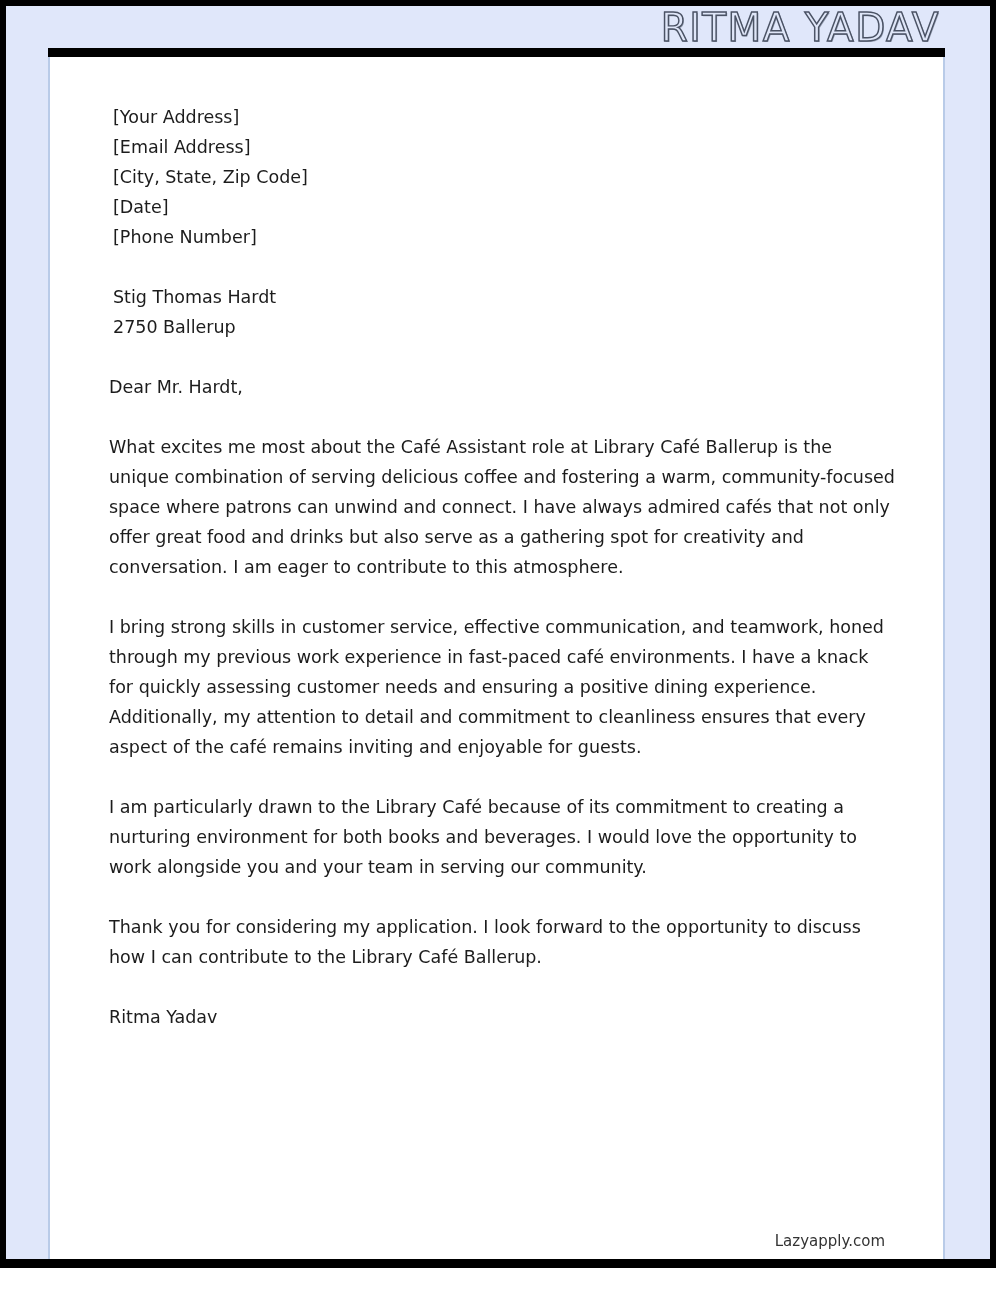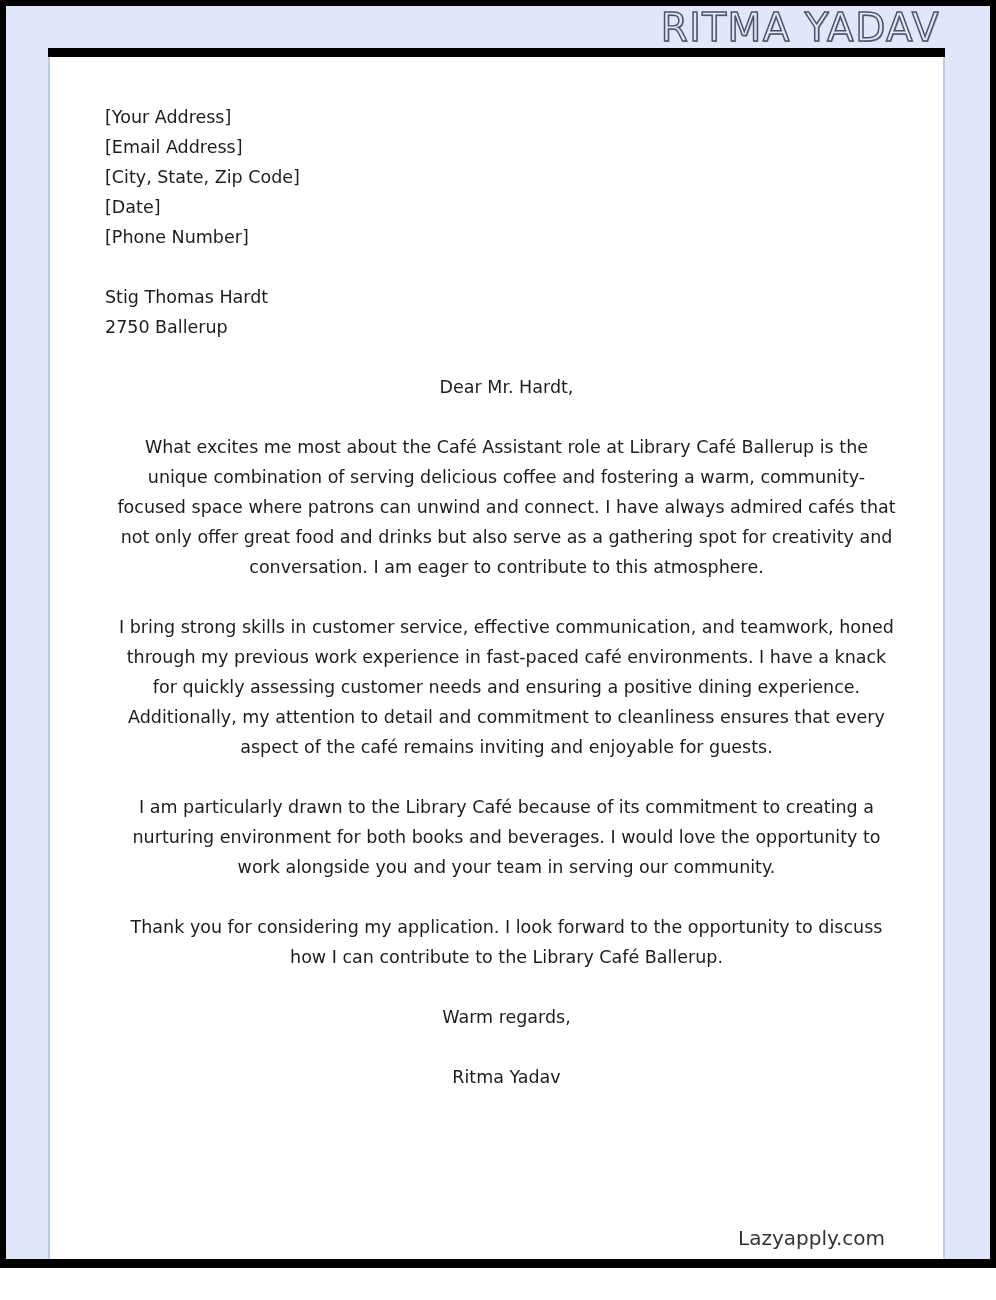--- a/index.html
+++ b/index.html
@@ -87,42 +87,42 @@
     position: absolute;
     left: 51px;
     top: 45px;
     width: 795px;
     font-size: 17.5px;
     line-height: 30px;
     color: #1c1c1c;
     font-family: "DejaVu Sans", sans-serif;
   }
   .letter .block {
-    margin: 0 0 30px 4px;
+    margin: 0 0 30px 12px;
   }
   .letter .line {
     white-space: pre;
   }
   .letter p {
-    margin: 0 0 30px 16px;
-    text-align: center;
+    margin: 0 0 30px 8px;
+    text-align: left;
   }
   .sign-off {
     margin: 0 0 30px 0;
   }
   .signature-name {
     margin: 0;
   }
 
   
   .brand {
     position: absolute;
     right: 58px;
     bottom: 10px;
-    font-size: 20px;
+    font-size: 15px;
     color: #333333;
     font-family: "DejaVu Sans", sans-serif;
     white-space: nowrap;
   }
 
   
   .date-stamp {
     position: absolute;
     left: 99px;
     top: 1272px;
@@ -173,21 +173,20 @@
         <div class="line">2750 Ballerup</div>
       </div>
 
       <p>Dear Mr. Hardt,</p>
 
       <p>What excites me most about the Café Assistant role at Library Café Ballerup is the unique combination of serving delicious coffee and fostering a warm, community-focused space where patrons can unwind and connect. I have always admired cafés that not only offer great food and drinks but also serve as a gathering spot for creativity and conversation. I am eager to contribute to this atmosphere.</p>
       <p>I bring strong skills in customer service, effective communication, and teamwork, honed through my previous work experience in fast-paced café environments. I have a knack for quickly assessing customer needs and ensuring a positive dining experience. Additionally, my attention to detail and commitment to cleanliness ensures that every aspect of the café remains inviting and enjoyable for guests.</p>
       <p>I am particularly drawn to the Library Café because of its commitment to creating a nurturing environment for both books and beverages. I would love the opportunity to work alongside you and your team in serving our community.</p>
       <p>Thank you for considering my application. I look forward to the opportunity to discuss how I can contribute to the Library Café Ballerup.</p>
 
-      <p class="sign-off">Warm regards,</p>
       <p class="signature-name">Ritma Yadav</p>
 
     </div>
 
     <div class="brand">Lazyapply.com</div>
   </div>
 
   <div class="date-stamp">04-23-2025</div>
 
   <div class="bottom-bar"></div>

